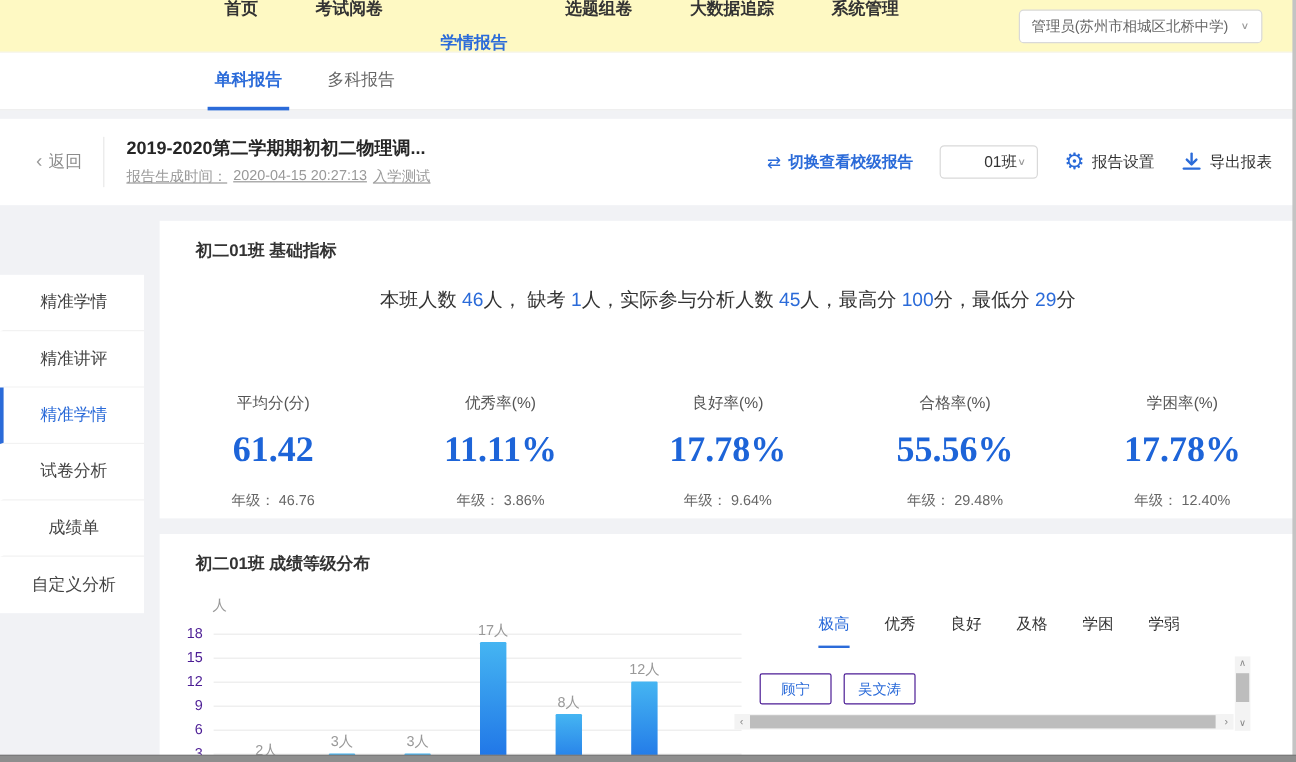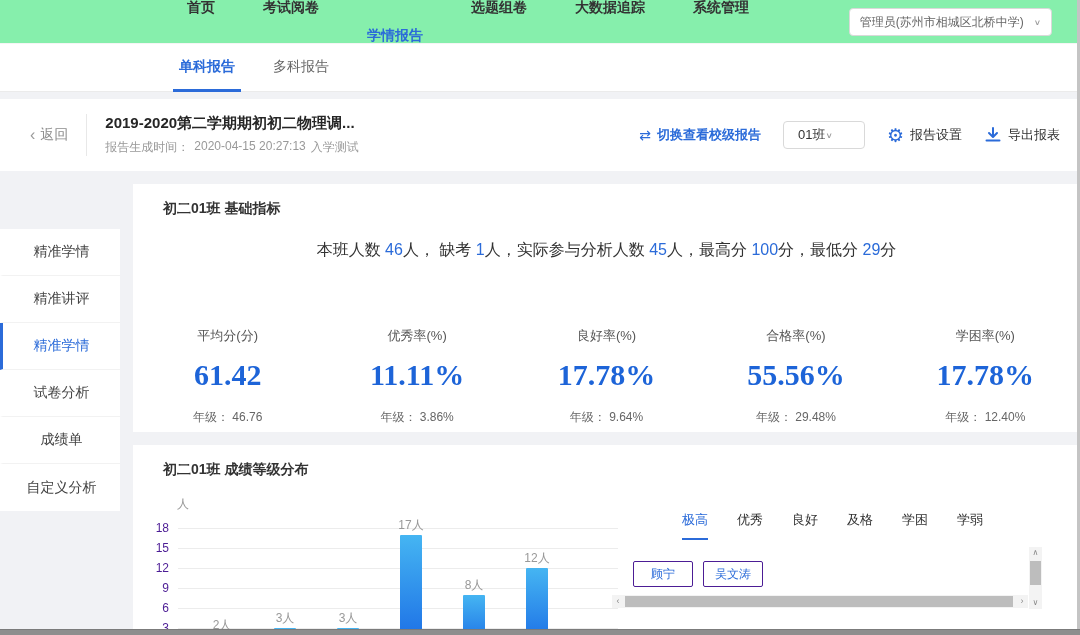--- a/index.html
+++ b/index.html
@@ -4,21 +4,21 @@
 <style>
   * { margin:0; padding:0; box-sizing:border-box; }
   html,body { width:1080px; height:635px; overflow:hidden; }
   body {
     font-family:"Liberation Sans","DejaVu Sans",sans-serif;
     background:#f1f2f5; color:#333; position:relative;
   }
   .accent { color:#2b6bd9; }
 
   
-  .topnav { height:44px; background:#86efac; display:flex; align-items:center; position:relative; border-bottom:1px solid #f5f5f5; }
+  .topnav { height:44px; background:#fef9c3; display:flex; align-items:center; position:relative; border-bottom:1px solid #f5f5f5; }
   .nav-items { display:flex; gap:48px; margin-left:187px; font-size:14px; font-weight:700; color:#333; }
   .nav-item { cursor:pointer; white-space:nowrap; }
   .nav-item.active { color:#2b6bd9;margin-top:28px; }
   .user-box { position:absolute; right:28px; top:8px; height:28px; border:1px solid #d9d9d9; border-radius:4px;
     display:flex; align-items:center; gap:10px; padding:0 10px; font-size:12px; color:#666; background:#fff; cursor:pointer; }
   .chev { font-size:10px; color:#999; transform:scaleY(.8); }
 
   
   .subnav { height:48px; background:#fff; border-bottom:1px solid #ebebeb; display:flex; gap:26px; padding-left:173px; font-size:14px; }
   .subtab { display:flex; align-items:center; color:#666; cursor:pointer; padding:0 6px; border-bottom:3px solid transparent; margin-bottom:-1px; }
@@ -26,26 +26,26 @@
 
   .band7 { height:7px; }
   .band13 { height:13px; }
 
   
   .header-card { height:72px; background:#fff; display:flex; align-items:center; padding:0 20px 0 30px; }
   .back { display:flex; align-items:center; gap:5px; color:#8c8c8c; font-size:14px; cursor:pointer; }
   .back-chev { font-size:16px; color:#9a9a9a; }
   .hdr-divider { width:1px; height:42px; background:#e8e8e8; margin:0 18px; }
   .title { font-size:15px; font-weight:700; color:#262626; margin-bottom:6px; }
-  .meta { font-size:12px; color:#999; display:flex; gap:5px; }
+  .meta { font-size:12px; color:#999; display:flex; gap:5px;text-decoration:underline; }
   .header-right { margin-left:auto; display:flex; align-items:center; gap:22px; }
   .switch-link { display:flex; align-items:center; gap:6px; color:#2b6bd9; font-size:13px; font-weight:700; cursor:pointer; }
   .swap-ic { font-size:14px; font-weight:400; }
   .class-select { width:82px; height:28px; border:1px solid #d9d9d9; border-radius:4px; display:flex; align-items:center;
-    justify-content:flex-start; padding:0 9px 0 14px; font-size:13px; color:#333; cursor:pointer; background:#fff; }
+    justify-content:flex-end; padding:0 9px 0 14px; font-size:13px; color:#333; cursor:pointer; background:#fff; }
   .tool { display:flex; align-items:center; gap:6px; font-size:13px; color:#333; cursor:pointer; }
   .gear-ic { color:#2b6bd9; font-size:19px; line-height:1; }
 
   
   .content { display:flex; align-items:flex-start; }
   .sidebar { width:120px; background:#fff;margin-top:45px; }
   .side-item { height:47px; display:flex; align-items:center; justify-content:center; font-size:14px; color:#444;
     border-bottom:1px solid #f2f2f2; border-left:3px solid transparent; cursor:pointer; }
   .side-item:last-child { border-bottom:none; }
   .side-item.active { color:#2b6bd9; border-left-color:#2b6bd9; }

